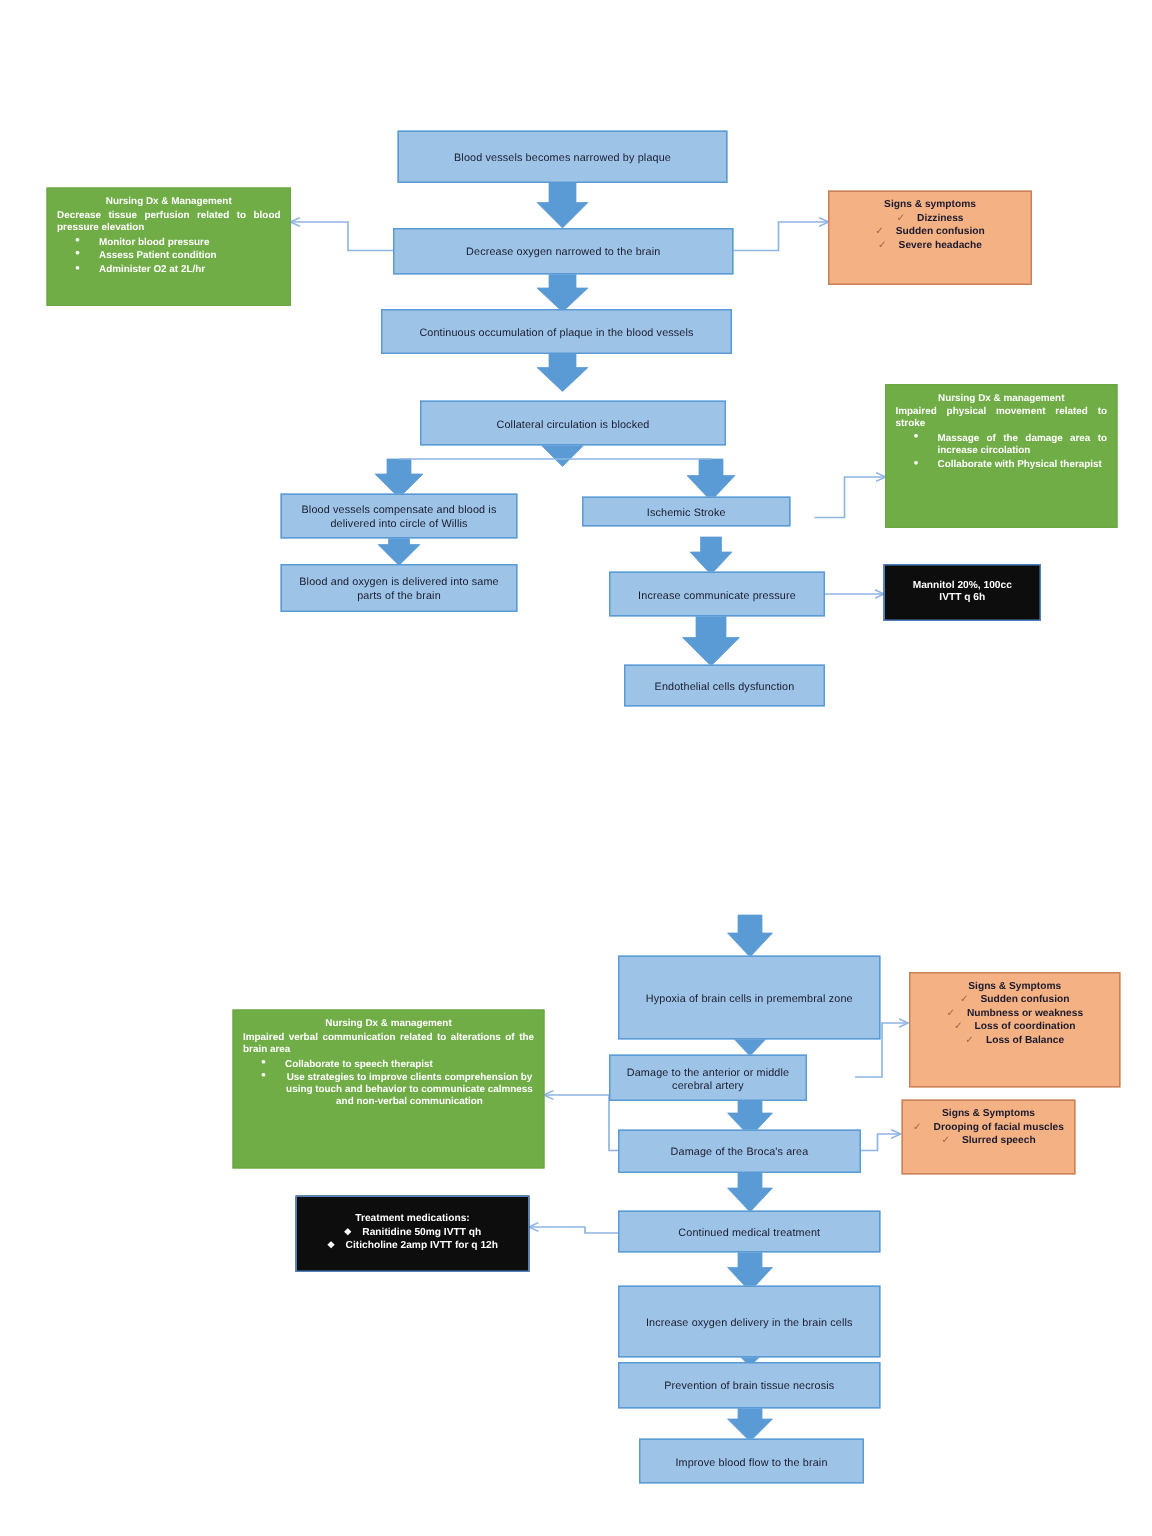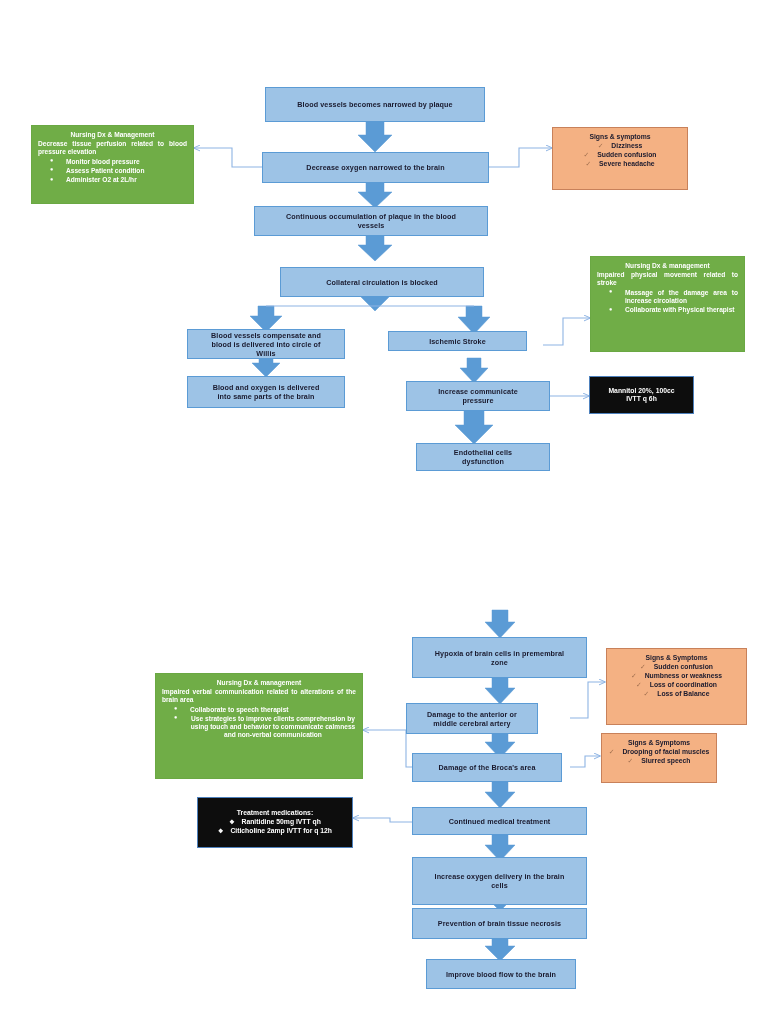--- a/index.html
+++ b/index.html
@@ -27,23 +27,23 @@
     align-items: center;
     justify-content: center;
     text-align: center;
     line-height: 1.25;
   }
   .blue {
     background: #9dc3e6;
     border: 1px solid #5b9bd5;
     color: #1a1a2e;
     font-size: 7.2px;
-    font-weight: bold;
+    font-weight: normal;
     letter-spacing: 0.1px;
-    padding: 2px 17px;
+    padding: 2px 5px;
   }
   .green {
     background: #70ad47;
     border: 1px solid #6aa843;
     color: #ffffff;
     font-size: 6.6px;
     font-weight: bold;
     padding: 5px 6px;
     display: block;
     text-align: left;
@@ -253,29 +253,29 @@
     <li>Massage of the damage area to increase circolation</li>
     <li>Collaborate with Physical therapist</li>
   </ul>
 </div>
 
 <div class="node black" style="left:589px; top:376px; width:105px; height:38px; display:flex; flex-direction:column; justify-content:center;">
   <span>Mannitol 20%, 100cc</span>
   <span>IVTT q 6h</span>
 </div>
 
-<div class="node blue" style="left:412px; top:637px; width:175px; height:41px;">
+<div class="node blue" style="left:412px; top:637px; width:175px; height:56px;">
   <span>Hypoxia of brain cells in premembral zone</span>
 </div>
 
 <div class="node blue" style="left:406px; top:703px; width:132px; height:31px;">
   <span>Damage to the anterior or middle cerebral artery</span>
 </div>
 
-<div class="node blue" style="left:412px; top:753px; width:150px; height:29px;">
+<div class="node blue" style="left:412px; top:753px; width:162px; height:29px;">
   <span>Damage of the Broca's area</span>
 </div>
 
 <div class="node blue" style="left:412px; top:807px; width:175px; height:28px;">
   <span>Continued medical treatment</span>
 </div>
 
 <div class="node blue" style="left:412px; top:857px; width:175px; height:48px;">
   <span>Increase oxygen delivery in the brain cells</span>
 </div>

